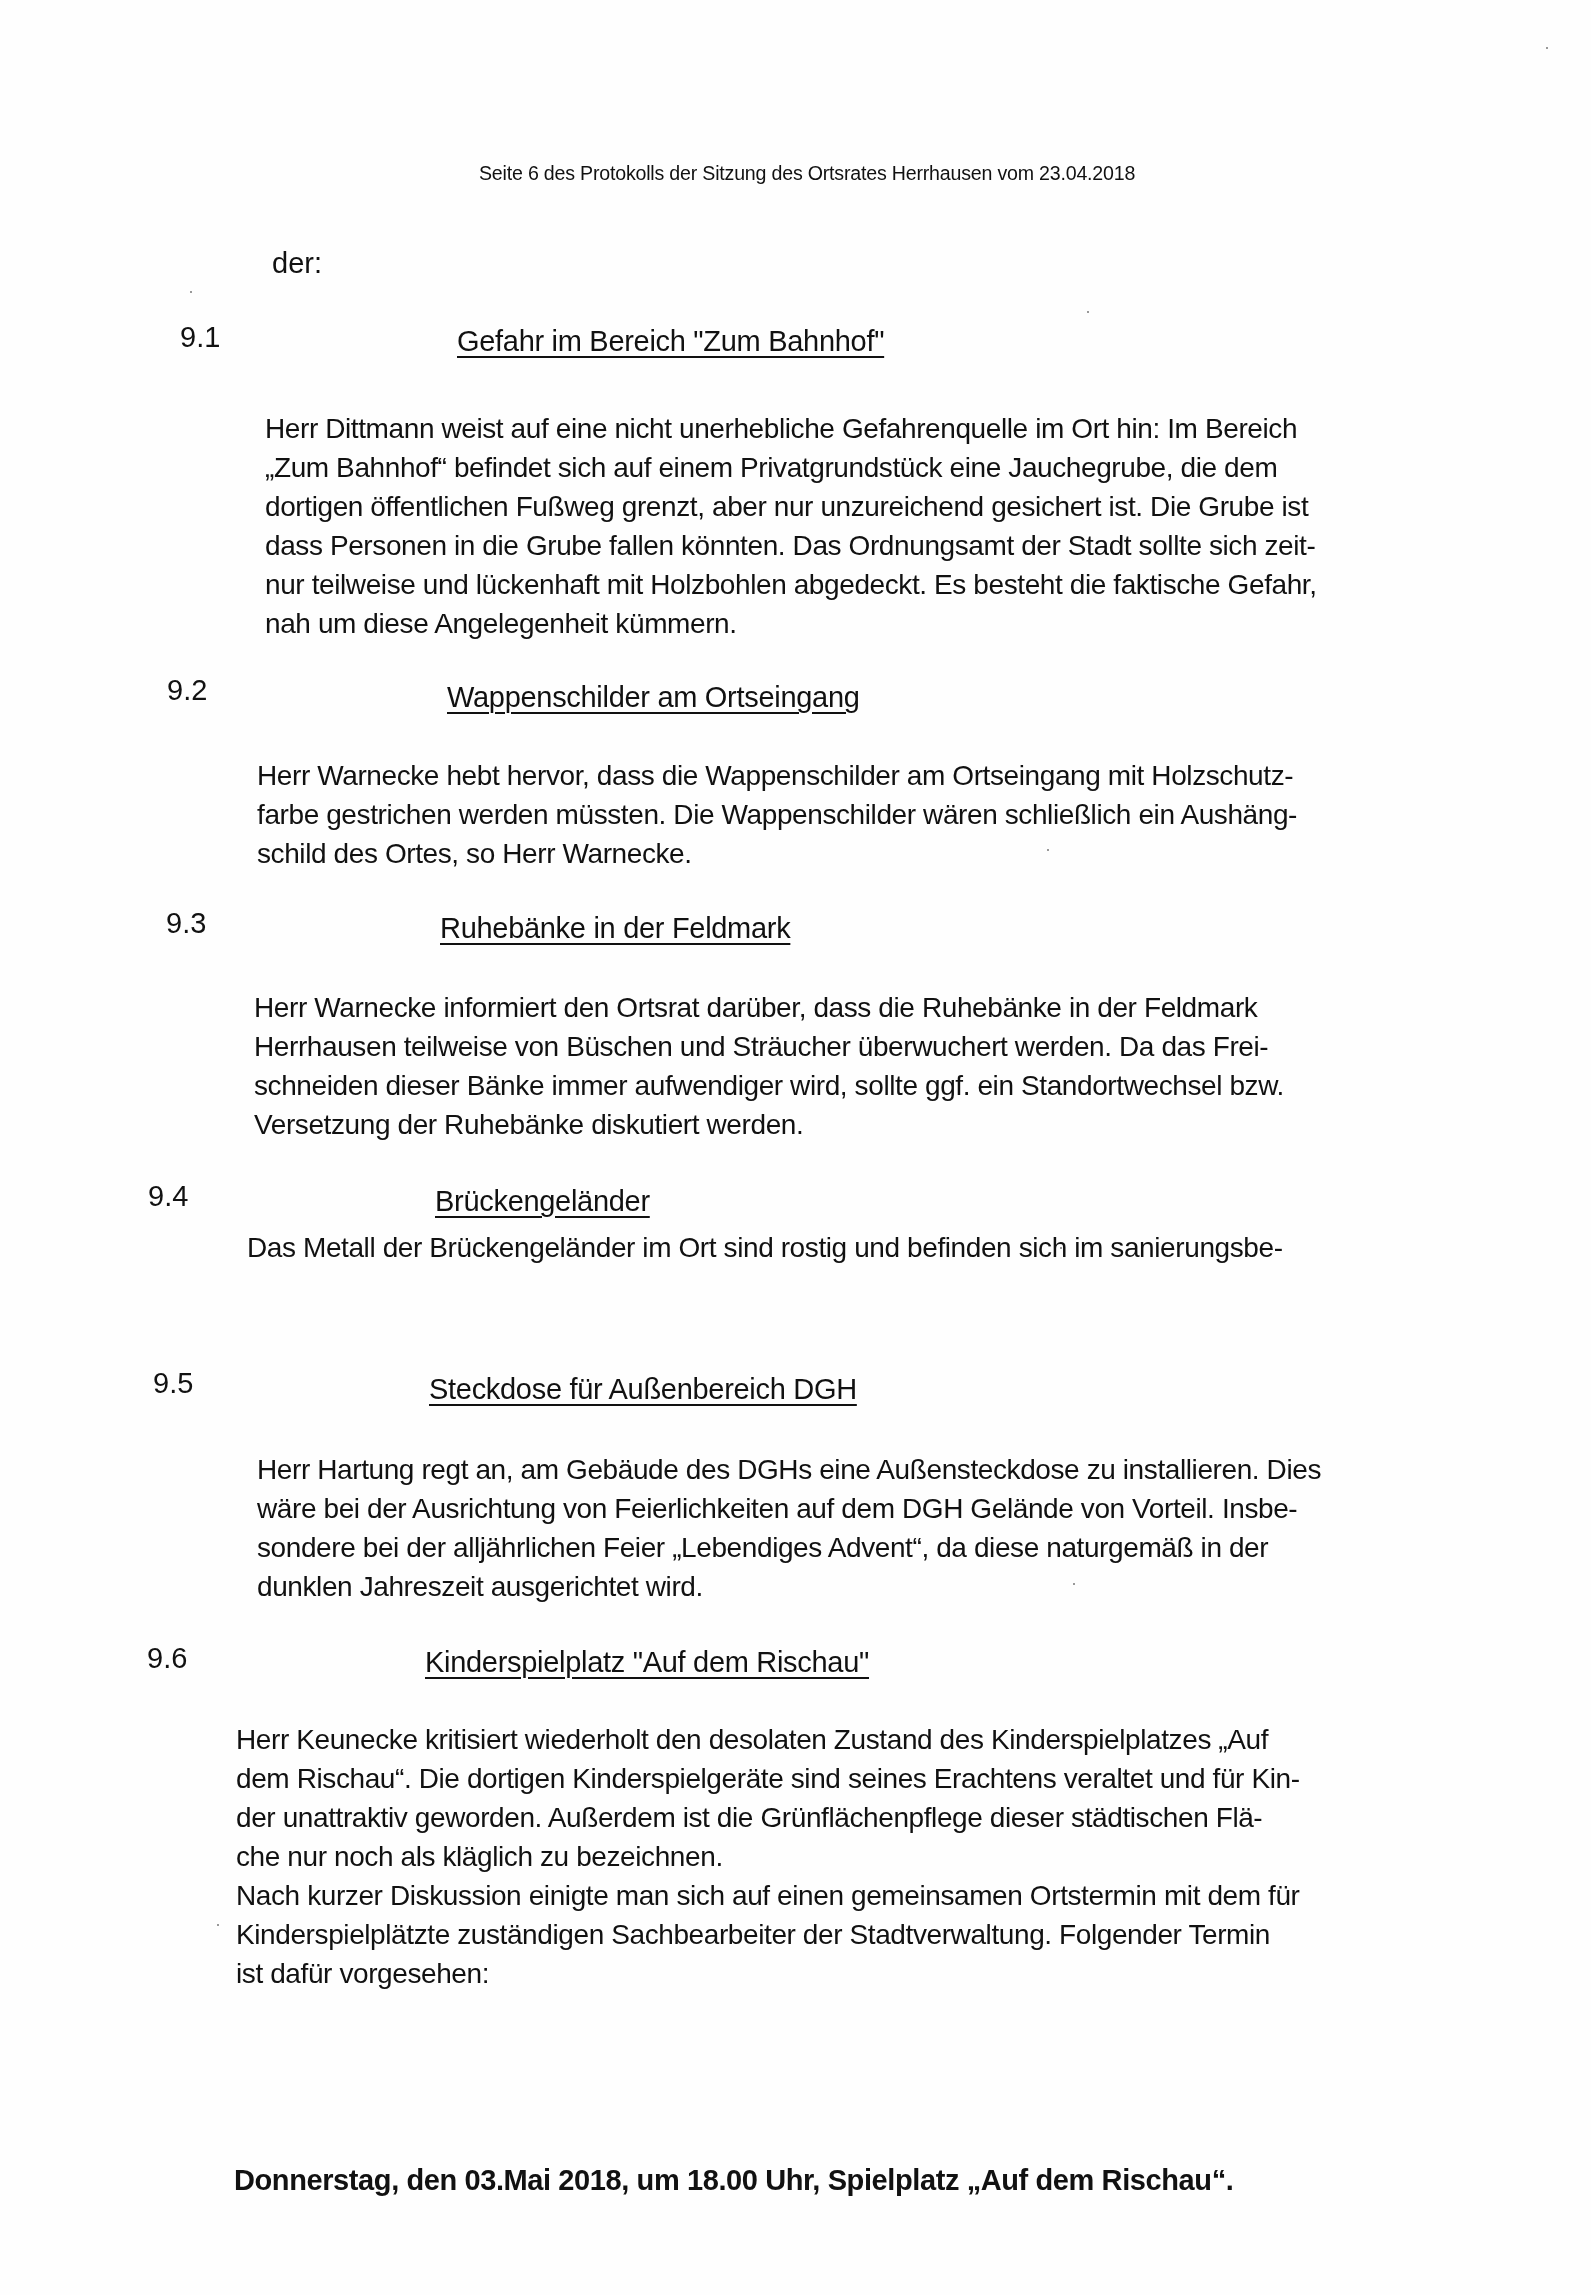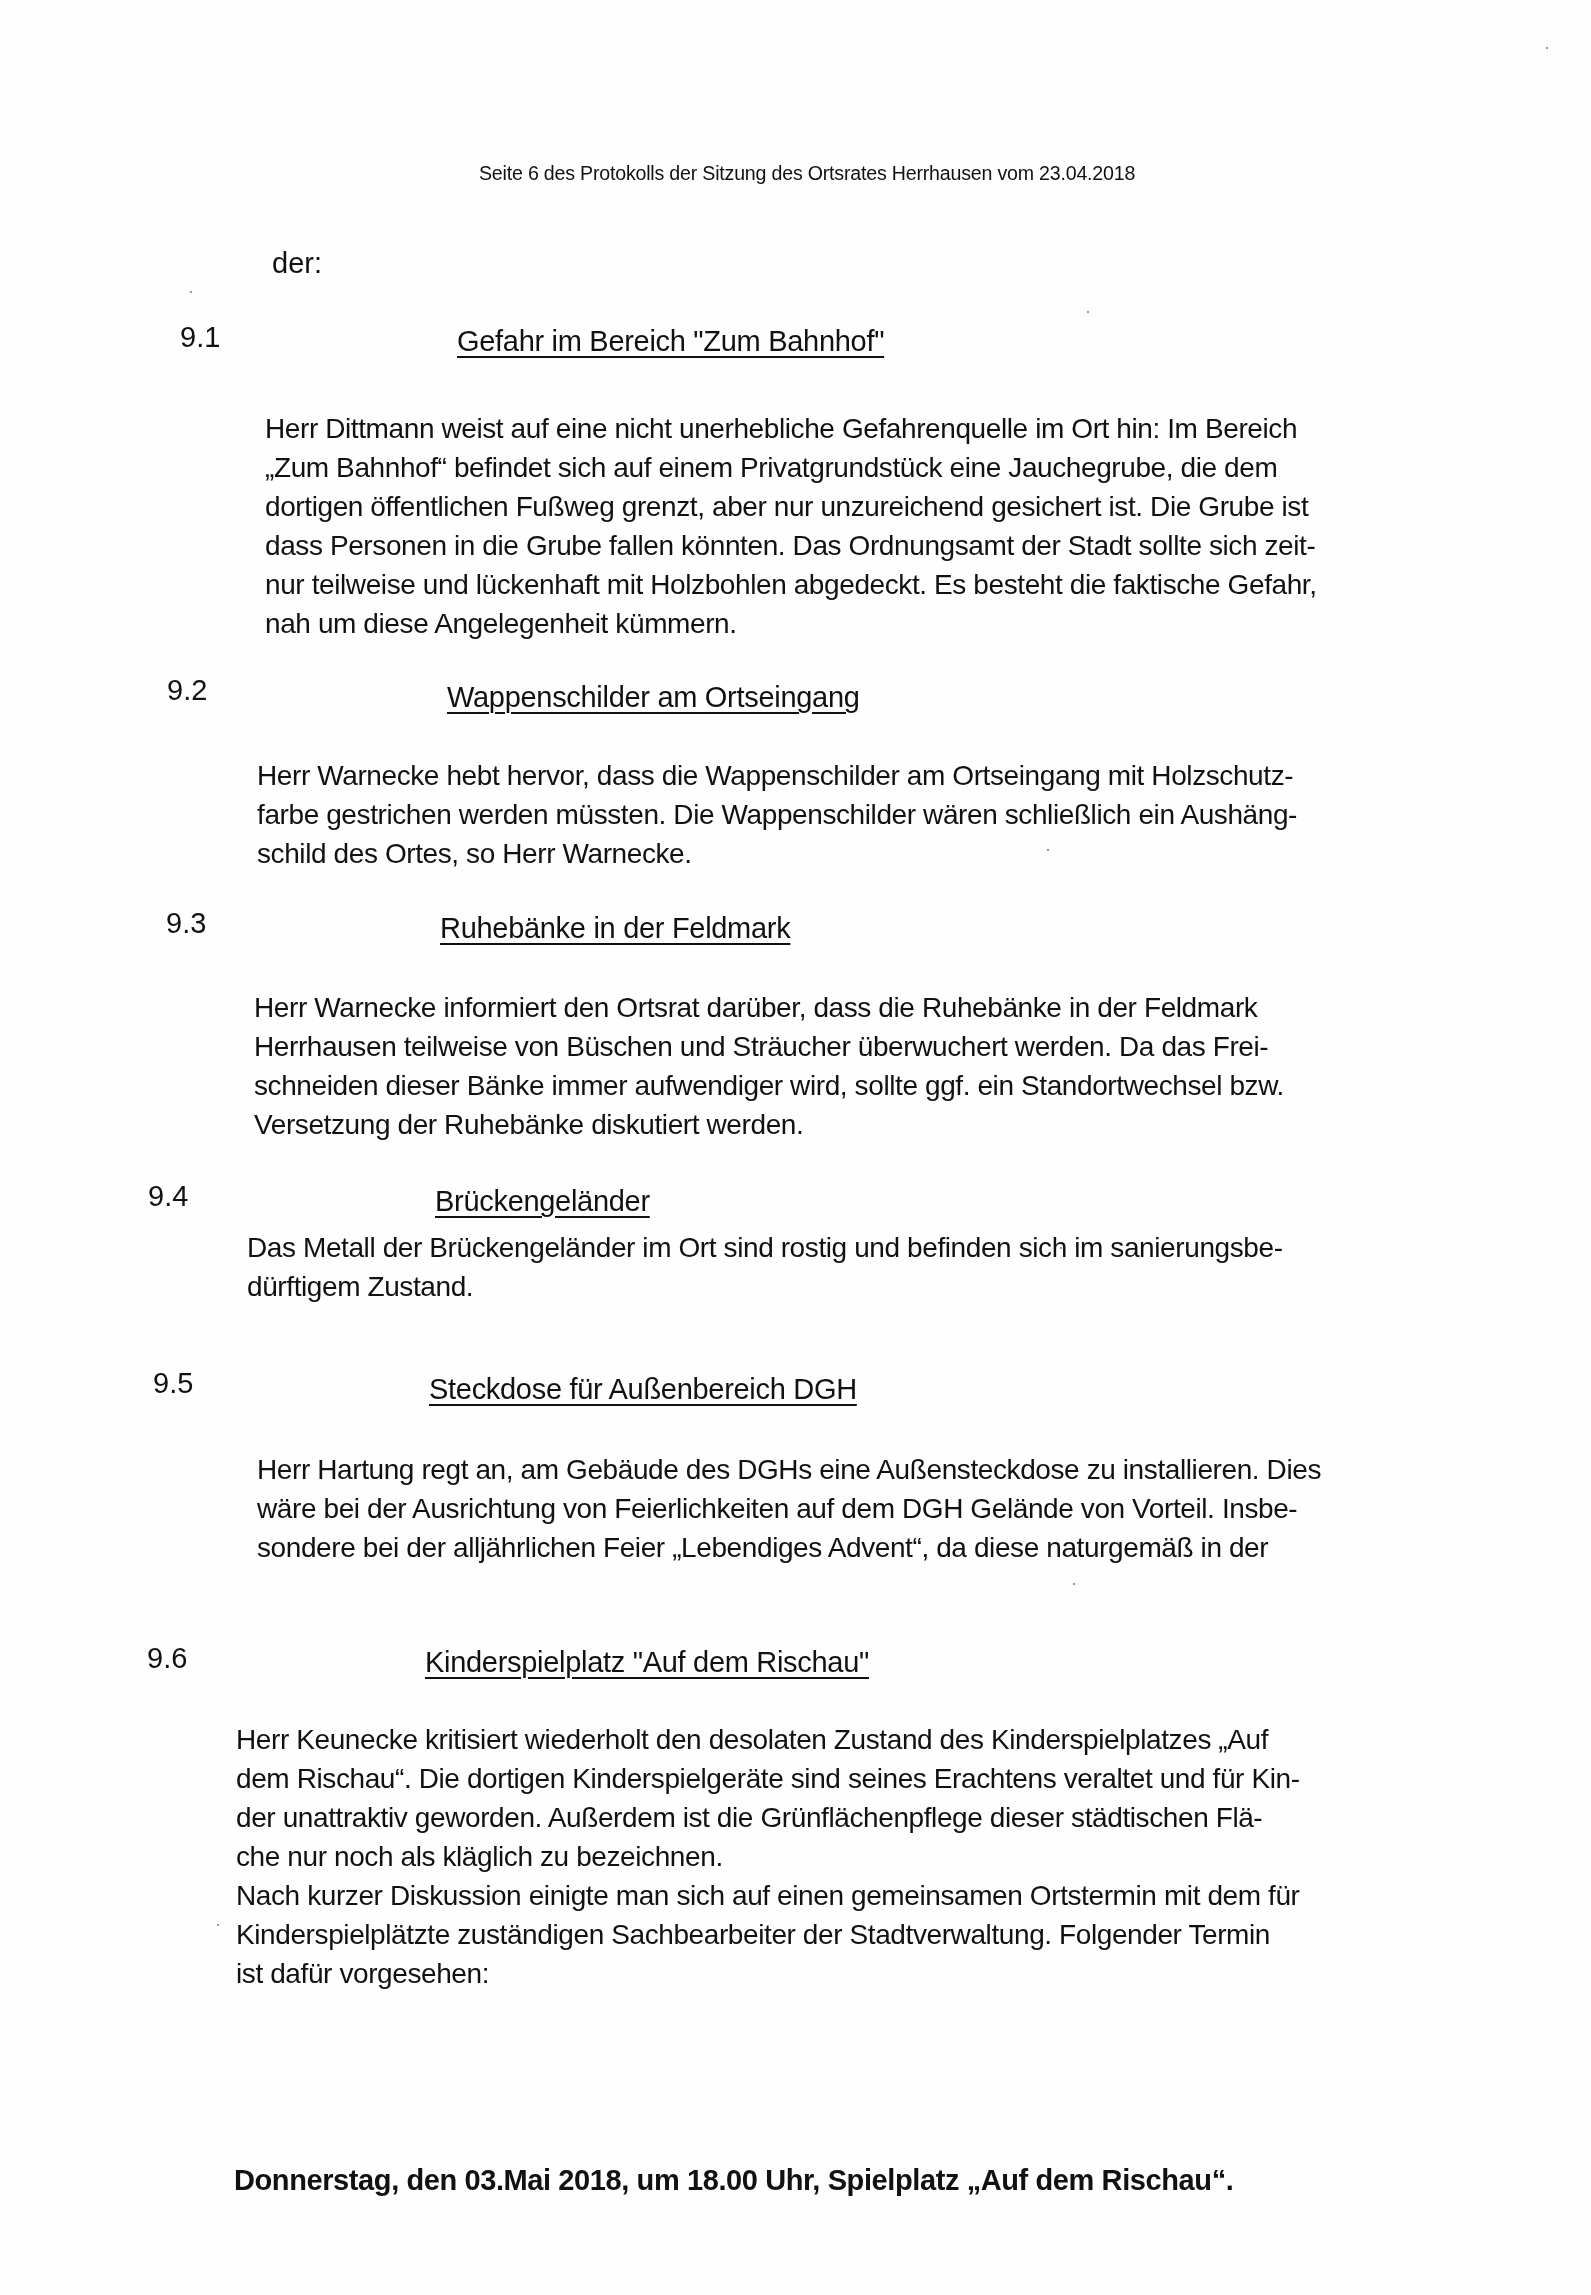--- a/index.html
+++ b/index.html
@@ -48,29 +48,29 @@
     <span class="ln">Herr Warnecke informiert den Ortsrat darüber, dass die Ruhebänke in der Feldmark</span>
     <span class="ln">Herrhausen teilweise von Büschen und Sträucher überwuchert werden. Da das Frei-</span>
     <span class="ln">schneiden dieser Bänke immer aufwendiger wird, sollte ggf. ein Standortwechsel bzw.</span>
     <span class="ln">Versetzung der Ruhebänke diskutiert werden.</span>
   </div>
 
   <div class="num" style="left:148px; top:1180px;">9.4</div>
   <div class="title" style="left:435px; top:1185px;">Brückengeländer</div>
   <div class="body" style="left:247px; top:1228px;">
     <span class="ln">Das Metall der Brückengeländer im Ort sind rostig und befinden sich im sanierungsbe-</span>
-    <span class="ln">dürftigem Zustand.</span>
   </div>
 
   <div class="num" style="left:153px; top:1367px;">9.5</div>
   <div class="title" style="left:429px; top:1373px;">Steckdose für Außenbereich DGH</div>
   <div class="body" style="left:241px; top:1450px;margin-left:16px;">
     <span class="ln">Herr Hartung regt an, am Gebäude des DGHs eine Außensteckdose zu installieren. Dies</span>
     <span class="ln">wäre bei der Ausrichtung von Feierlichkeiten auf dem DGH Gelände von Vorteil. Insbe-</span>
     <span class="ln">sondere bei der alljährlichen Feier „Lebendiges Advent“, da diese naturgemäß in der</span>
+    <span class="ln">dunklen Jahreszeit ausgerichtet wird.</span>
   </div>
 
   <div class="num" style="left:147px; top:1642px;">9.6</div>
   <div class="title" style="left:425px; top:1646px;">Kinderspielplatz "Auf dem Rischau"</div>
   <div class="body" style="left:236px; top:1720px;">
     <span class="ln">Herr Keunecke kritisiert wiederholt den desolaten Zustand des Kinderspielplatzes „Auf</span>
     <span class="ln">dem Rischau“. Die dortigen Kinderspielgeräte sind seines Erachtens veraltet und für Kin-</span>
     <span class="ln">der unattraktiv geworden. Außerdem ist die Grünflächenpflege dieser städtischen Flä-</span>
     <span class="ln">che nur noch als kläglich zu bezeichnen.</span>
     <span class="ln">Nach kurzer Diskussion einigte man sich auf einen gemeinsamen Ortstermin mit dem für</span>

